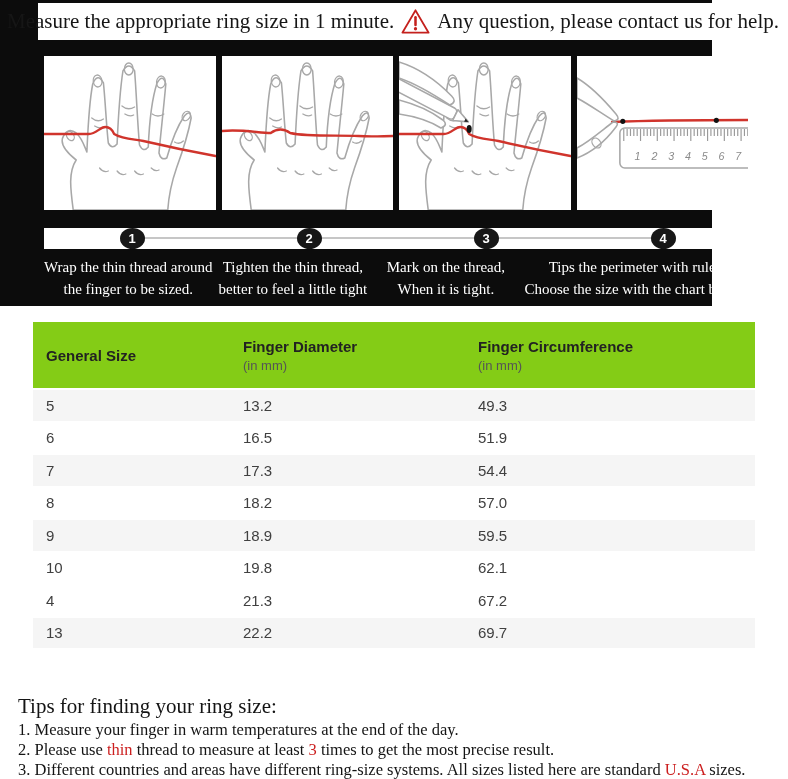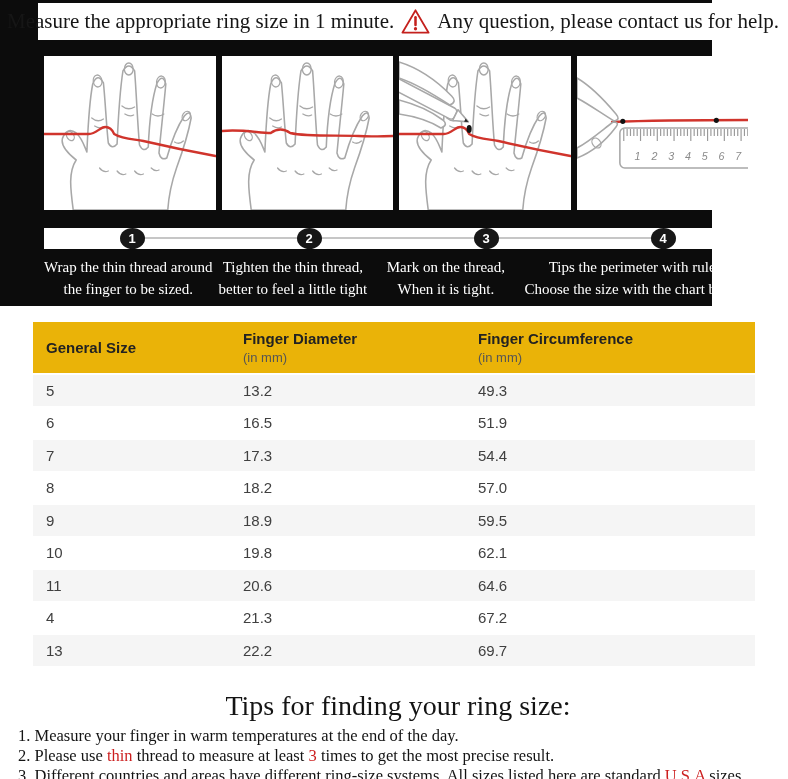--- a/index.html
+++ b/index.html
@@ -26,35 +26,35 @@
     position: absolute; top: 0; width: 25px; height: 21px; border-radius: 50%;
     background: #171717; color: #ffffff;
     font: bold 13px "Liberation Sans", sans-serif;
     display: flex; align-items: center; justify-content: center;
   }
   .captions { position: absolute; top: 256px; left: 44px; width: 704px; display: flex; gap: 6px; }
   .caption { flex: 1 1 0; display: flex; flex-direction: column; align-items: center; color: #ffffff; font-size: 15px; line-height: 22px; }
   .caption div { white-space: nowrap; text-align: right; }
   
   .size-table { position: absolute; top: 322px; left: 33px; width: 722px; font-family: "Liberation Sans", sans-serif; }
-  .thead { display: grid; grid-template-columns: 197px 235px 1fr; background: #eab308; height: 51px; align-items: center; }
+  .thead { display: grid; grid-template-columns: 197px 235px 1fr; background: #84cc16; height: 66px; align-items: center; }
   .cell { padding-left: 13px; }
   .col-label { font-weight: bold; font-size: 15px; color: #222222; }
   .col-sub { font-size: 13px; color: #555555; margin-top: 3px; }
   .tbody { display: block; }
   .trow {
     display: grid; grid-template-columns: 197px 235px 1fr; height: 32.5px;
     align-items: center; border-top: 2px solid #ffffff;
     font-size: 15px; color: #404040;
   }
   .trow.odd { background: #f5f5f5; }
   .trow.even { background: #ffffff; }
   
   .tips { position: absolute; top: 694px; left: 18px; width: 760px; color: #141414; }
-  .tips-title { font-size: 28px; line-height: 24px; margin-bottom: 8px; text-align: center; }
+  .tips-title { font-size: 21px; line-height: 24px; margin-bottom: 2px; }
   .tip-line { font-size: 16.5px; line-height: 20px; }
   .red { color: #cc1f1f; }
   
   .sketch { fill: #ffffff; stroke: #a8a8a8; stroke-width: 1.6; stroke-linejoin: round; }
   .crease { fill: none; stroke: #a8a8a8; stroke-width: 1.3; stroke-linecap: round; }
   .thread { fill: none; stroke: #d0342c; stroke-width: 2.4; stroke-linecap: round; }
   .ruler-num { font: italic 11px "Liberation Sans", sans-serif; fill: #8a8a8a; }
   .defs-holder { position: absolute; width: 0; height: 0; overflow: hidden; }
 </style>
 </head>
@@ -247,25 +247,20 @@
         <div class="trow odd">
           <div class="cell">9</div>
           <div class="cell">18.9</div>
           <div class="cell">59.5</div>
         </div>
         <div class="trow even">
           <div class="cell">10</div>
           <div class="cell">19.8</div>
           <div class="cell">62.1</div>
         </div>
-        <div class="trow odd">
-          <div class="cell">11</div>
-          <div class="cell">20.6</div>
-          <div class="cell">64.6</div>
-        </div>
         <div class="trow even">
           <div class="cell">4</div>
           <div class="cell">21.3</div>
           <div class="cell">67.2</div>
         </div>
         <div class="trow odd">
           <div class="cell">13</div>
           <div class="cell">22.2</div>
           <div class="cell">69.7</div>
         </div>

